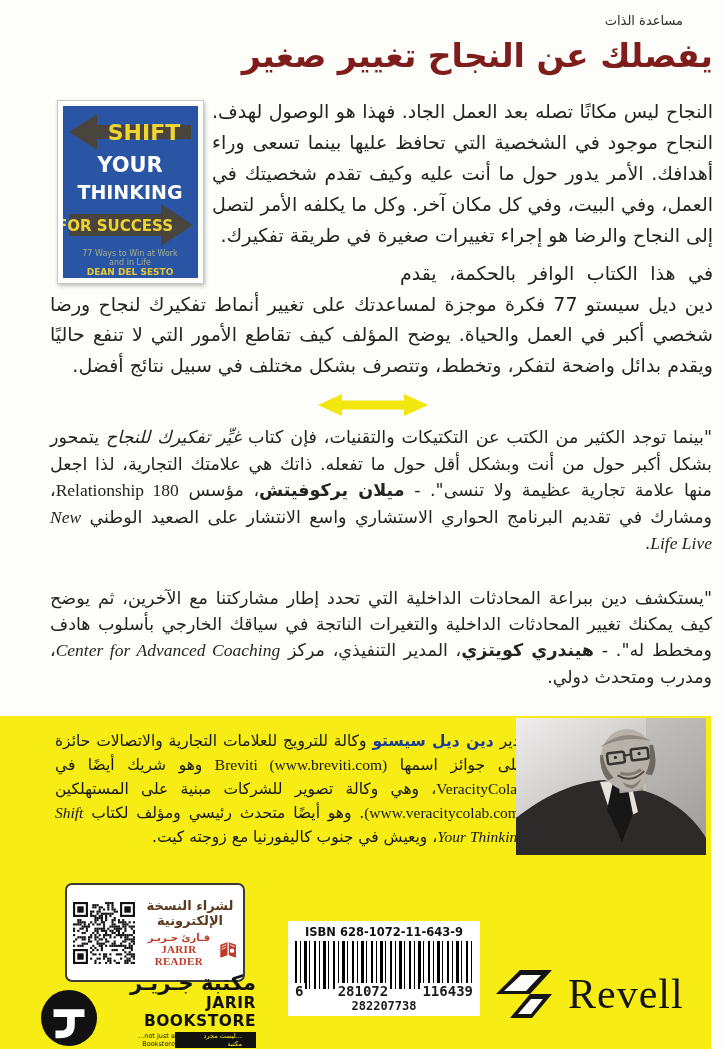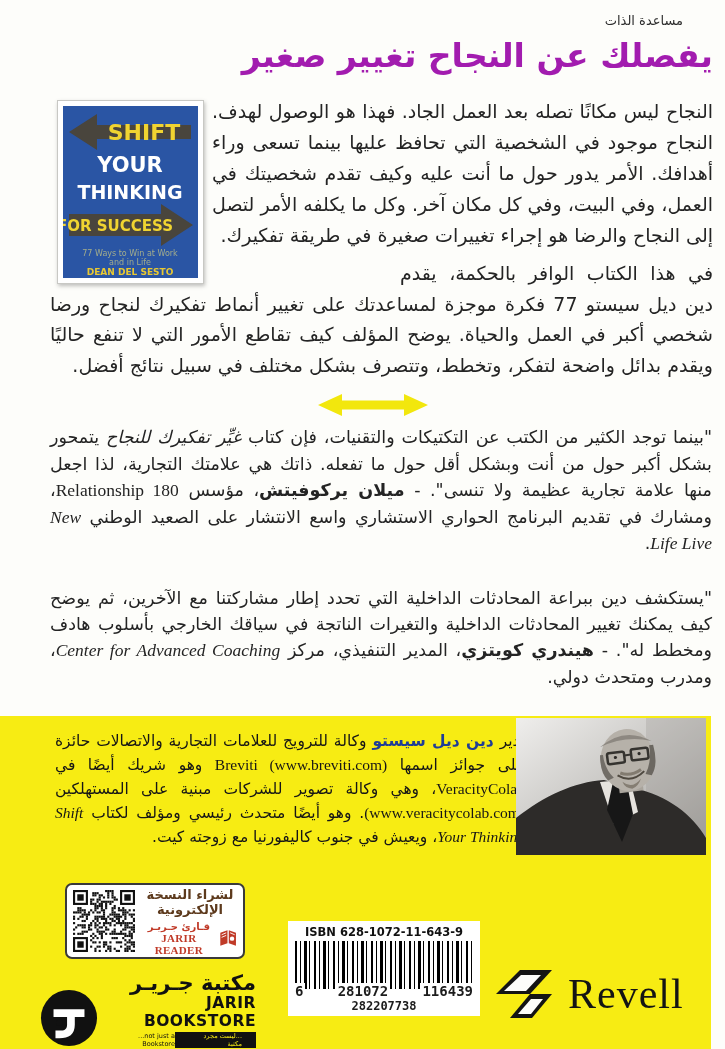--- a/index.html
+++ b/index.html
@@ -1,21 +1,21 @@
 <!DOCTYPE html>
 <html><head>
 <meta charset="utf-8">
 <style>
   html,body{margin:0;padding:0;background:#888;}
   .page{position:relative;width:725px;height:1049px;background:#fdfdfa;margin:0 auto;
         font-family:"DejaVu Sans",sans-serif;color:#1c1c1c;overflow:hidden;
         box-shadow:0 0 6px rgba(0,0,0,.4);}
   .category-label{position:absolute;top:13px;right:42px;font-size:13px;color:#2e2e2e;direction:rtl;}
   .title{position:absolute;top:36px;right:12px;margin:0;direction:rtl;
-         font-size:33px;font-weight:700;color:#a21caf;letter-spacing:.5px;}
+         font-size:33px;font-weight:700;color:#7f1d1d;letter-spacing:.5px;}
   
   .cover-thumb{position:absolute;left:57px;top:100px;width:135px;height:172px;background:#fff;
                border:1px solid #c8c8c4;box-shadow:1px 2px 4px rgba(0,0,0,.25);padding:5px;}
   
   .para{position:absolute;margin:0;direction:rtl;text-align:justify;color:#242424;}
   .p1{top:96px;left:212px;right:12px;font-size:19px;line-height:31px;}
   .p2{top:258px;left:50px;right:12px;font-size:19px;line-height:30.5px;}
   .wrap-spacer{float:left;width:350px;height:28px;}
   .divider{position:absolute;top:393px;left:318px;width:110px;height:24px;}
   .t1{top:424px;left:50px;right:13px;font-size:17.5px;line-height:26.6px;}
@@ -24,21 +24,21 @@
   .seg-italic{font-style:italic;}
   .seg-latin{font-family:"Liberation Serif",serif;}
   .seg-latin-italic{font-family:"Liberation Serif",serif;font-style:italic;}
   .seg-bold-blue{font-weight:700;color:#1f3d96;}
   
   .band{position:absolute;left:0;right:14px;top:716px;height:333px;background:#f7ec13;}
   .bio{position:absolute;top:13px;left:55px;width:470px;margin:0;direction:rtl;text-align:justify;
        font-size:15.5px;line-height:24px;color:#161616;}
   .photo{position:absolute;top:2px;right:5px;width:190px;height:137px;overflow:hidden;}
   
-  .qr-box{position:absolute;top:167px;left:65px;width:180px;height:76px;background:#fff;
+  .qr-box{position:absolute;top:167px;left:65px;width:180px;height:99px;background:#fff;
           border:2px solid #3a3a3a;border-radius:7px;display:flex;flex-direction:row;
           align-items:center;gap:8px;padding:2px 6px;box-sizing:border-box;}
   .qr{width:62px;height:62px;background:#fff;flex:0 0 auto;}
   .qr-right{flex:1;text-align:center;}
   .qr-caption{color:#5d3a1d;font-weight:700;font-size:13px;line-height:15px;direction:rtl;}
   .reader-row{display:flex;align-items:center;justify-content:space-between;gap:4px;margin-top:4px;direction:ltr;}
   .reader-text{text-align:center;color:#c03a28;}
   .reader-ar{display:block;font-size:10px;font-weight:700;direction:rtl;}
   .reader-en{display:block;font-size:11px;font-weight:700;letter-spacing:.3px;font-family:Liberation Serif, serif;}
   

